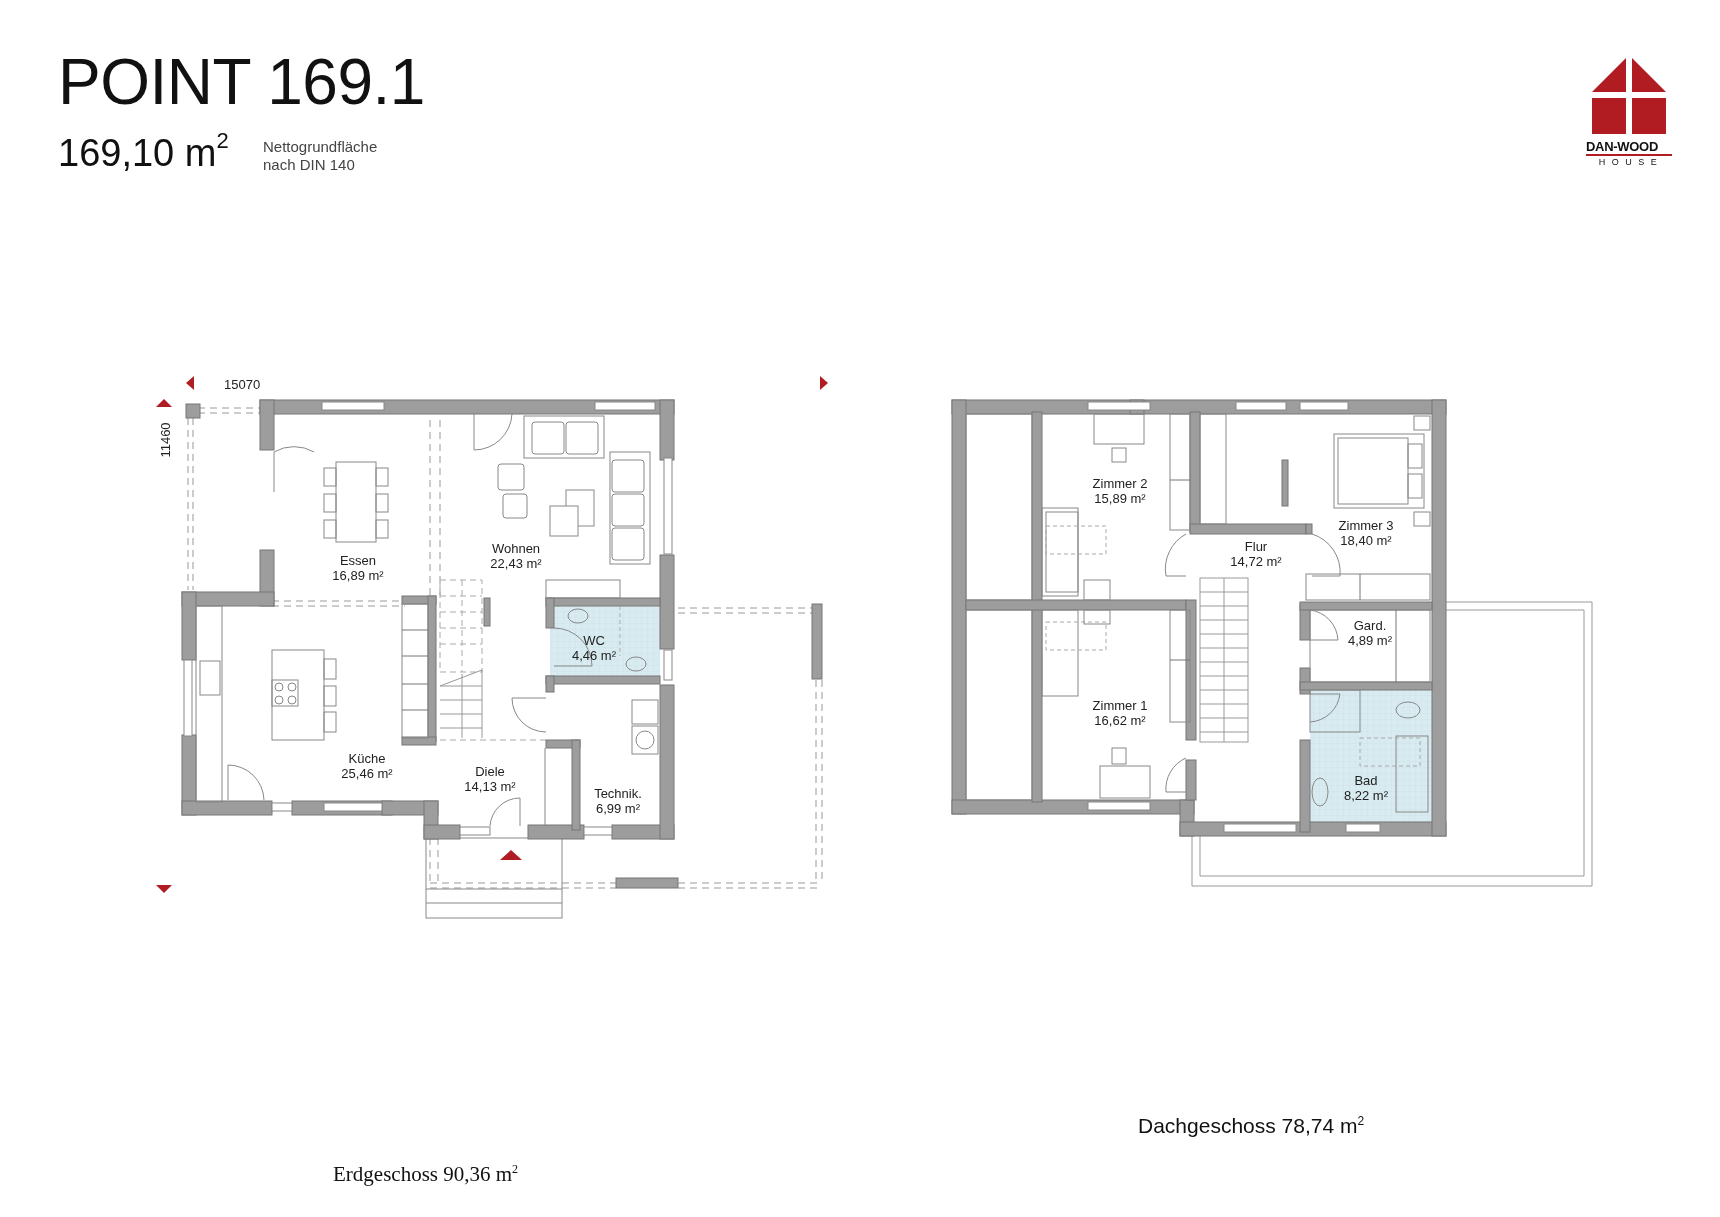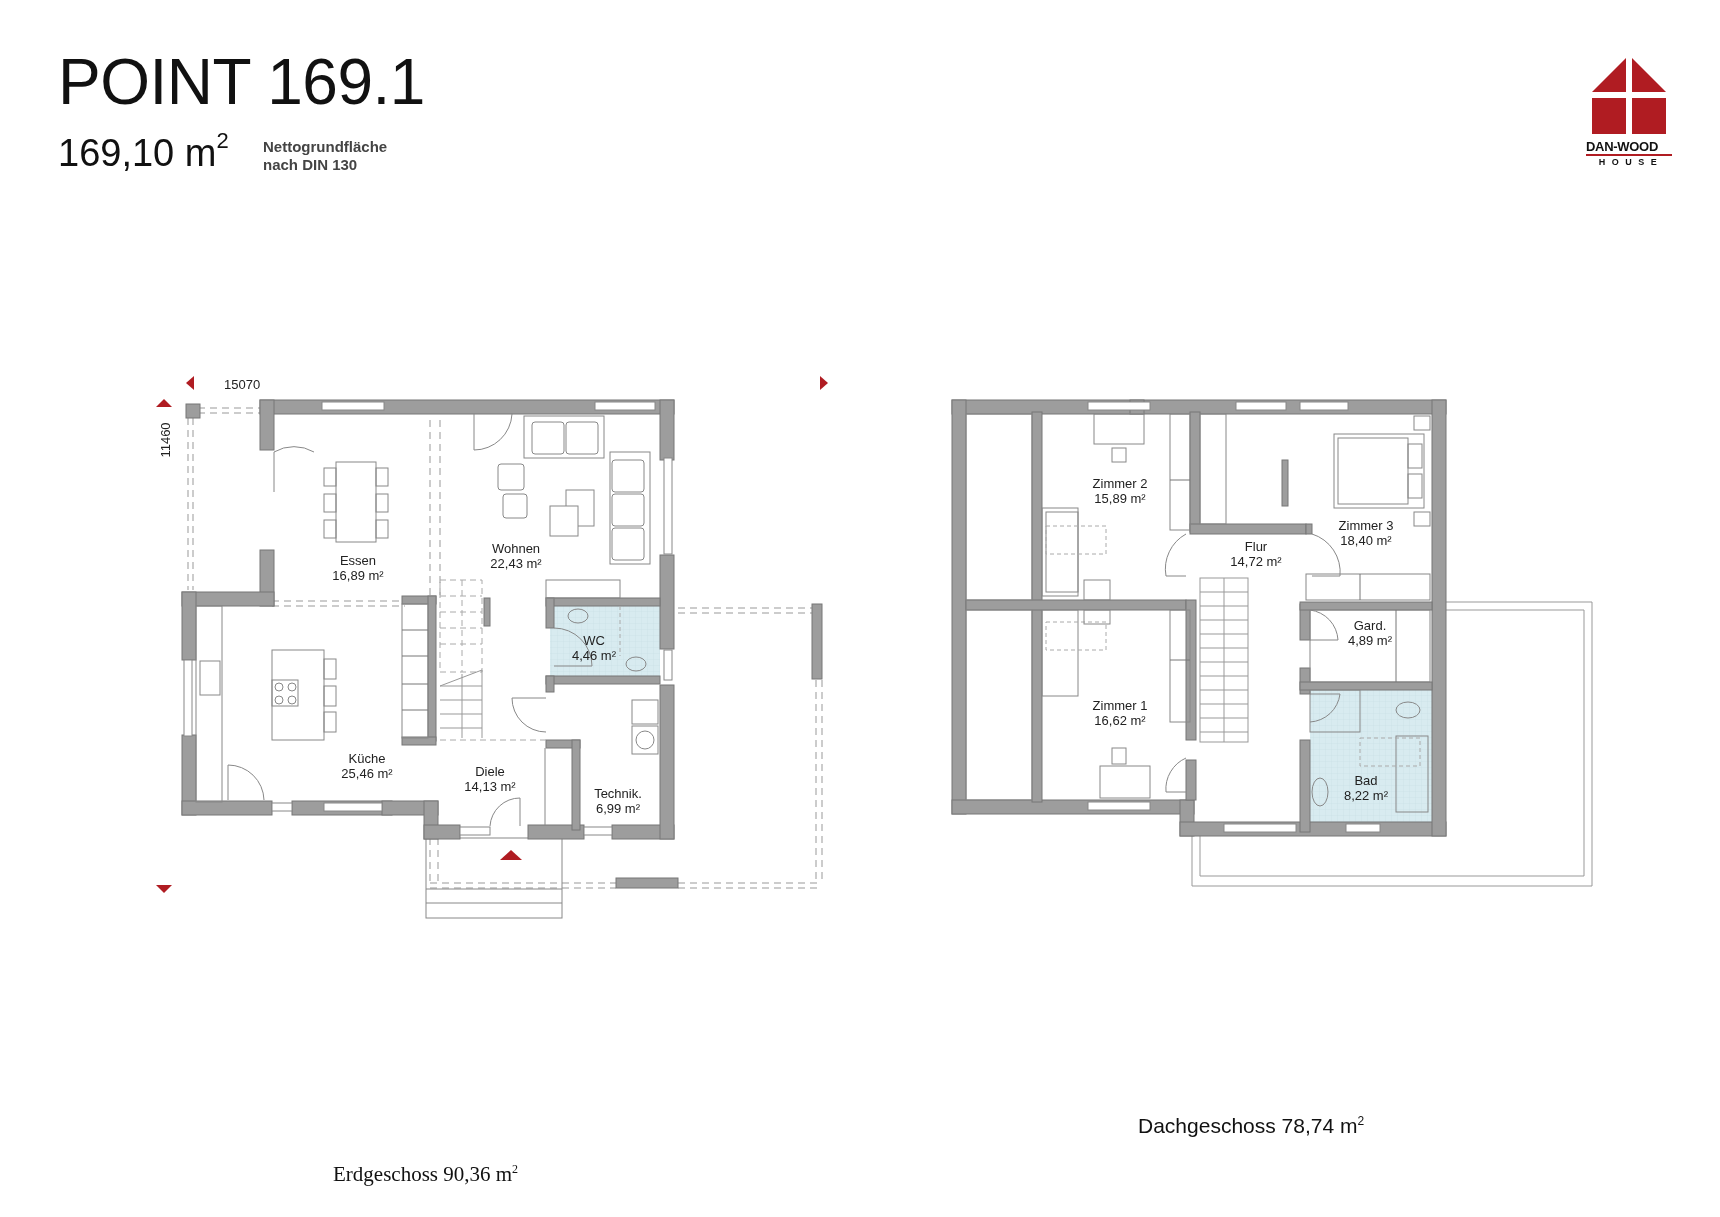--- a/index.html
+++ b/index.html
@@ -1,36 +1,36 @@
 <!DOCTYPE html>
 <html><head>
 <meta charset="utf-8">
 <style>
   html, body { margin:0; padding:0; background:#ffffff; }
   body { width:1720px; height:1217px; position:relative; overflow:hidden; font-family:"Liberation Sans", sans-serif; color:#111; }
   .title { position:absolute; left:58px; top:50px; font-size:64px; font-weight:400; letter-spacing:-0.5px; line-height:1; }
   .area { position:absolute; left:58px; top:134px; font-size:38px; line-height:1; }
   .area sup { font-size:22px; vertical-align:top; position:relative; top:-4px; }
-  .note { position:absolute; left:263px; top:138px; font-size:15px; color:#444; line-height:18px;font-weight:bold; }
+  .note { position:absolute; left:263px; top:138px; font-size:15px; color:#444; line-height:18px; }
   .logo { position:absolute; left:1586px; top:56px; width:86px; }
   .logo-text { font-size:13px; font-weight:bold; color:#111; text-align:left; letter-spacing:-0.3px; border-bottom:2px solid #b01c22; line-height:14px; }
-  .logo-sub { font-size:9px; font-weight:bold; letter-spacing:6.5px; text-align:center; margin-top:1px; padding-left:4px; }
+  .logo-sub { font-size:9px; font-weight:normal; letter-spacing:6.5px; text-align:center; margin-top:1px; padding-left:4px; }
   svg.plan { position:absolute; left:0; top:0; }
   .floor-label { position:absolute; font-size:21px; }
   .floor-label sup { font-size:12px; }
   .room-label { font-family:"Liberation Sans", sans-serif; font-size:13px; fill:#222; text-anchor:middle; }
 </style>
 </head>
 <body>
 
 <div class="title">POINT 169.1</div>
 <div class="area"><span>169,10 m</span><sup>2</sup></div>
 <div class="note">
   <div>Nettogrundfläche</div>
-  <div>nach DIN 130</div>
+  <div>nach DIN 140</div>
 </div>
 
 <div class="logo">
   <svg width="86" height="80" viewBox="0 0 86 80">
     <polygon points="40,2 40,36 6,36" fill="#b01c22"></polygon>
     <polygon points="46,2 46,36 80,36" fill="#b01c22"></polygon>
     <rect x="6" y="42" width="34" height="36" fill="#b01c22"></rect>
     <rect x="46" y="42" width="34" height="36" fill="#b01c22"></rect>
   </svg>
   <div class="logo-text">DAN-WOOD</div>

